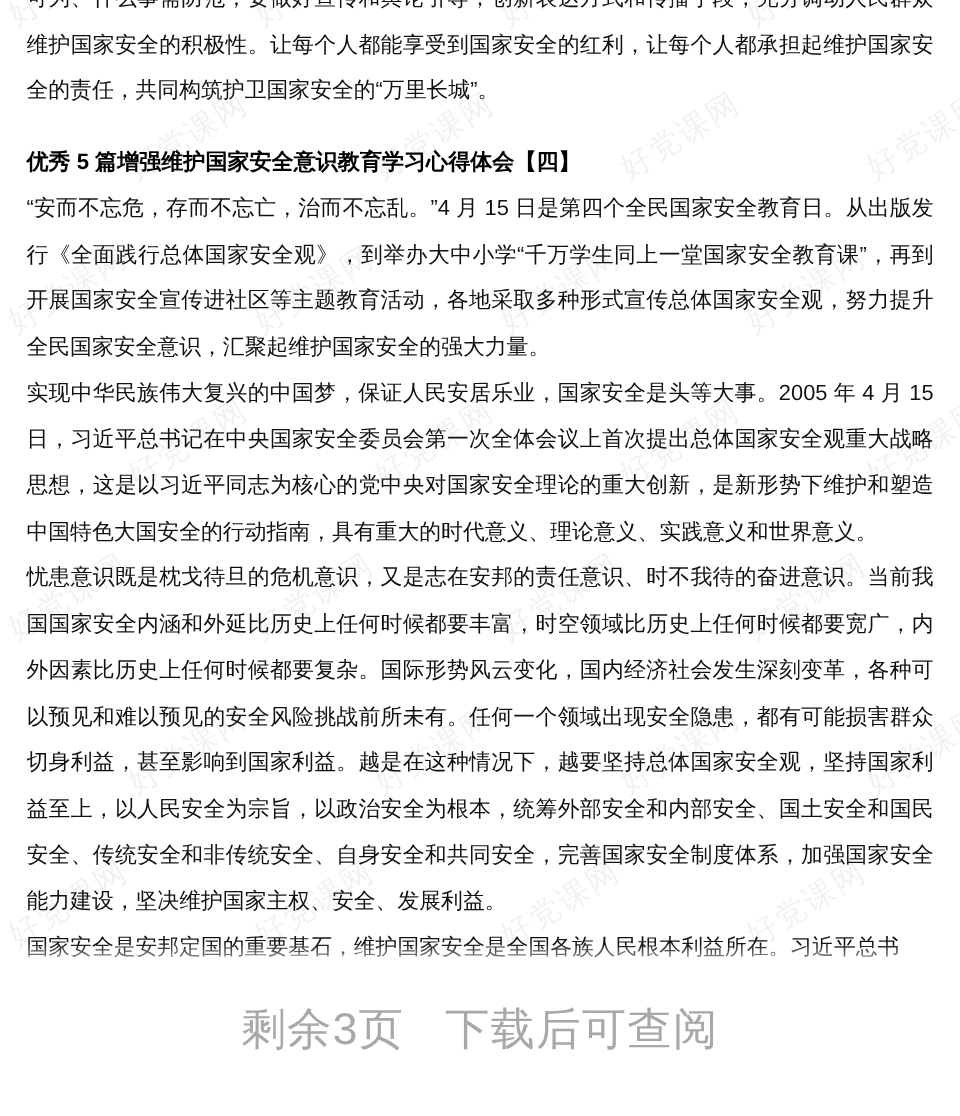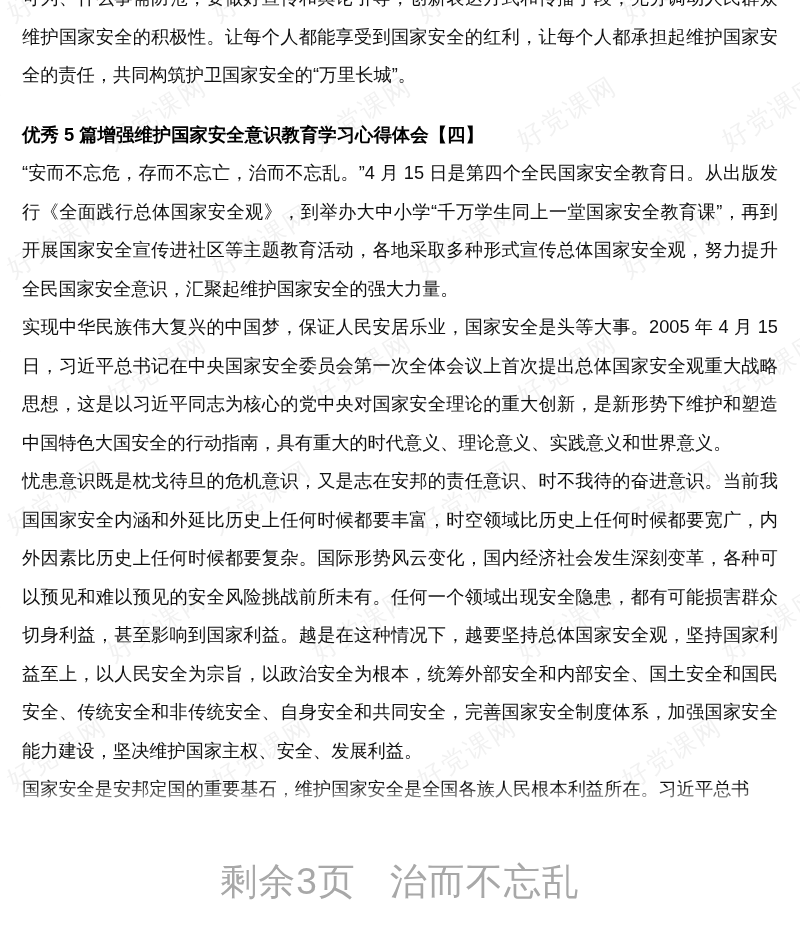--- a/index.html
+++ b/index.html
@@ -94,21 +94,21 @@
   }
   #paywall {
     position: absolute;
     left: 0;
     top: 812px;
     width: 800px;
     height: 118px;
     background: #ffffff;
     z-index: 5;
     display: flex;
-    align-items: center;
+    align-items: flex-start;
     justify-content: center;
     padding-top: 22px;
     box-sizing: border-box;
   }
   #paywall-inner {
     display: flex;
     align-items: baseline;
     gap: 34px;
     color: #a8a8a8;
     font-size: 37px;
@@ -166,17 +166,17 @@
       <p class="para">实现中华民族伟大复兴的中国梦，保证人民安居乐业，国家安全是头等大事。2005 年 4 月 15 日，习近平总书记在中央国家安全委员会第一次全体会议上首次提出总体国家安全观重大战略思想，这是以习近平同志为核心的党中央对国家安全理论的重大创新，是新形势下维护和塑造中国特色大国安全的行动指南，具有重大的时代意义、理论意义、实践意义和世界意义。</p>
       <p class="para">忧患意识既是枕戈待旦的危机意识，又是志在安邦的责任意识、时不我待的奋进意识。当前我国国家安全内涵和外延比历史上任何时候都要丰富，时空领域比历史上任何时候都要宽广，内外因素比历史上任何时候都要复杂。国际形势风云变化，国内经济社会发生深刻变革，各种可以预见和难以预见的安全风险挑战前所未有。任何一个领域出现安全隐患，都有可能损害群众切身利益，甚至影响到国家利益。越是在这种情况下，越要坚持总体国家安全观，坚持国家利益至上，以人民安全为宗旨，以政治安全为根本，统筹外部安全和内部安全、国土安全和国民安全、传统安全和非传统安全、自身安全和共同安全，完善国家安全制度体系，加强国家安全能力建设，坚决维护国家主权、安全、发展利益。</p>
       <p class="para">国家安全是安邦定国的重要基石，维护国家安全是全国各族人民根本利益所在。习近平总书</p>
     </div>
 
   <div id="fade-mask"></div>
 
   <div id="paywall">
     <div id="paywall-inner">
       <span id="remaining-pages">剩余3页</span>
-      <span id="download-hint">治而不忘乱</span>
+      <span id="download-hint">下载后可查阅</span>
     </div>
   </div>
 
 </div>
 
 </body></html>

